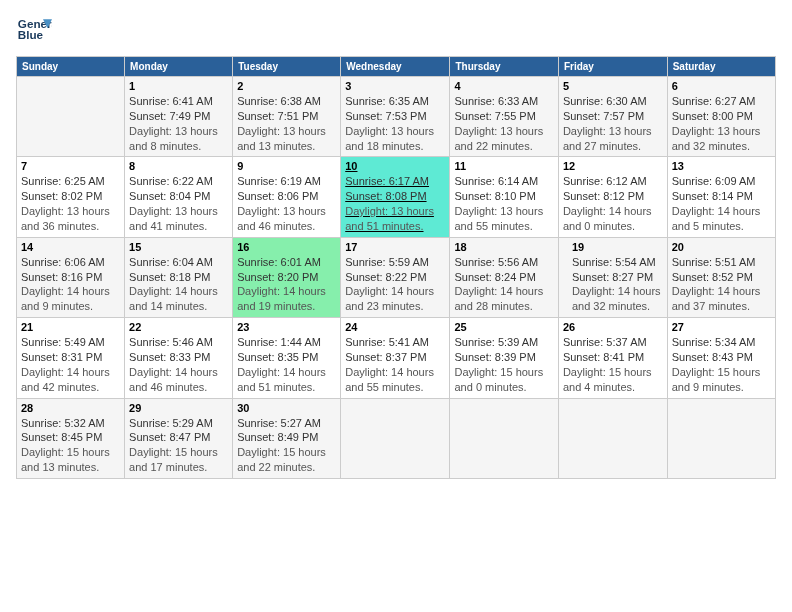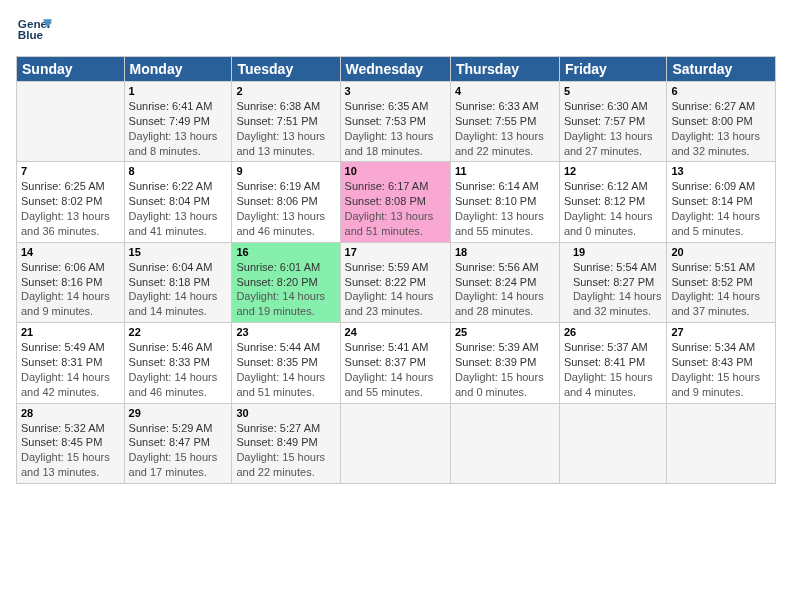--- a/index.html
+++ b/index.html
@@ -48,21 +48,21 @@
     .calendar {
       width: 100%;
       border-collapse: collapse;
       font-size: 9.5px;
     }
     .calendar thead th {
       background-color: #2a6099;
       color: white;
       padding: 4px 5px;
       text-align: left;
-      font-size: 14px;
+      font-size: 10px;
       font-weight: bold;
       border: 1px solid #ccc;
       margin-top: 8px;
     }
     .calendar tbody td {
       border: 1px solid #ccc;
       vertical-align: top;
       padding: 3px 4px;
       height: 80px;
       width: 113px;
@@ -161,21 +161,21 @@
             <div class="cell-info"><span>Sunrise: 6:25 AM</span><br><span>Sunset: 8:02 PM</span><br><span class="daylight">Daylight: 13 hours and 36 minutes.</span></div>
           </td>
           <td style="background-color: rgb(255, 255, 255);">
             <span class="cell-day">8</span>
             <div class="cell-info"><span>Sunrise: 6:22 AM</span><br><span>Sunset: 8:04 PM</span><br><span class="daylight">Daylight: 13 hours and 41 minutes.</span></div>
           </td>
           <td style="background-color: rgb(255, 255, 255);">
             <span class="cell-day">9</span>
             <div class="cell-info"><span>Sunrise: 6:19 AM</span><br><span>Sunset: 8:06 PM</span><br><span class="daylight">Daylight: 13 hours and 46 minutes.</span></div>
           </td>
-          <td style="background-color: #f9a8d4;">
+          <td style="background-color: #5eead4; text-decoration: underline;">
             <span class="cell-day">10</span>
             <div class="cell-info"><span>Sunrise: 6:17 AM</span><br><span>Sunset: 8:08 PM</span><br><span class="daylight">Daylight: 13 hours and 51 minutes.</span></div>
           </td>
           <td style="background-color: rgb(255, 255, 255);">
             <span class="cell-day">11</span>
             <div class="cell-info"><span>Sunrise: 6:14 AM</span><br><span>Sunset: 8:10 PM</span><br><span class="daylight">Daylight: 13 hours and 55 minutes.</span></div>
           </td>
           <td style="background-color: rgb(255, 255, 255);">
             <span class="cell-day">12</span>
             <div class="cell-info"><span>Sunrise: 6:12 AM</span><br><span>Sunset: 8:12 PM</span><br><span class="daylight">Daylight: 14 hours and 0 minutes.</span></div>
@@ -219,21 +219,21 @@
           <td style="background-color: rgb(255, 255, 255);">
             <span class="cell-day">21</span>
             <div class="cell-info"><span>Sunrise: 5:49 AM</span><br><span>Sunset: 8:31 PM</span><br><span class="daylight">Daylight: 14 hours and 42 minutes.</span></div>
           </td>
           <td style="background-color: rgb(255, 255, 255);">
             <span class="cell-day">22</span>
             <div class="cell-info"><span>Sunrise: 5:46 AM</span><br><span>Sunset: 8:33 PM</span><br><span class="daylight">Daylight: 14 hours and 46 minutes.</span></div>
           </td>
           <td style="background-color: rgb(255, 255, 255);">
             <span class="cell-day">23</span>
-            <div class="cell-info"><span>Sunrise: 5:44 AM</span><br><span>Sunset: 8:35 PM</span><br><span class="daylight">Daylight: 14 hours and 51 minutes.</span></div>
+            <div class="cell-info"><span>Sunrise: 1:44 AM</span><br><span>Sunset: 8:35 PM</span><br><span class="daylight">Daylight: 14 hours and 51 minutes.</span></div>
           </td>
           <td style="background-color: rgb(255, 255, 255);">
             <span class="cell-day">24</span>
             <div class="cell-info"><span>Sunrise: 5:41 AM</span><br><span>Sunset: 8:37 PM</span><br><span class="daylight">Daylight: 14 hours and 55 minutes.</span></div>
           </td>
           <td style="background-color: rgb(255, 255, 255);">
             <span class="cell-day">25</span>
             <div class="cell-info"><span>Sunrise: 5:39 AM</span><br><span>Sunset: 8:39 PM</span><br><span class="daylight">Daylight: 15 hours and 0 minutes.</span></div>
           </td>
           <td style="background-color: rgb(255, 255, 255);">

